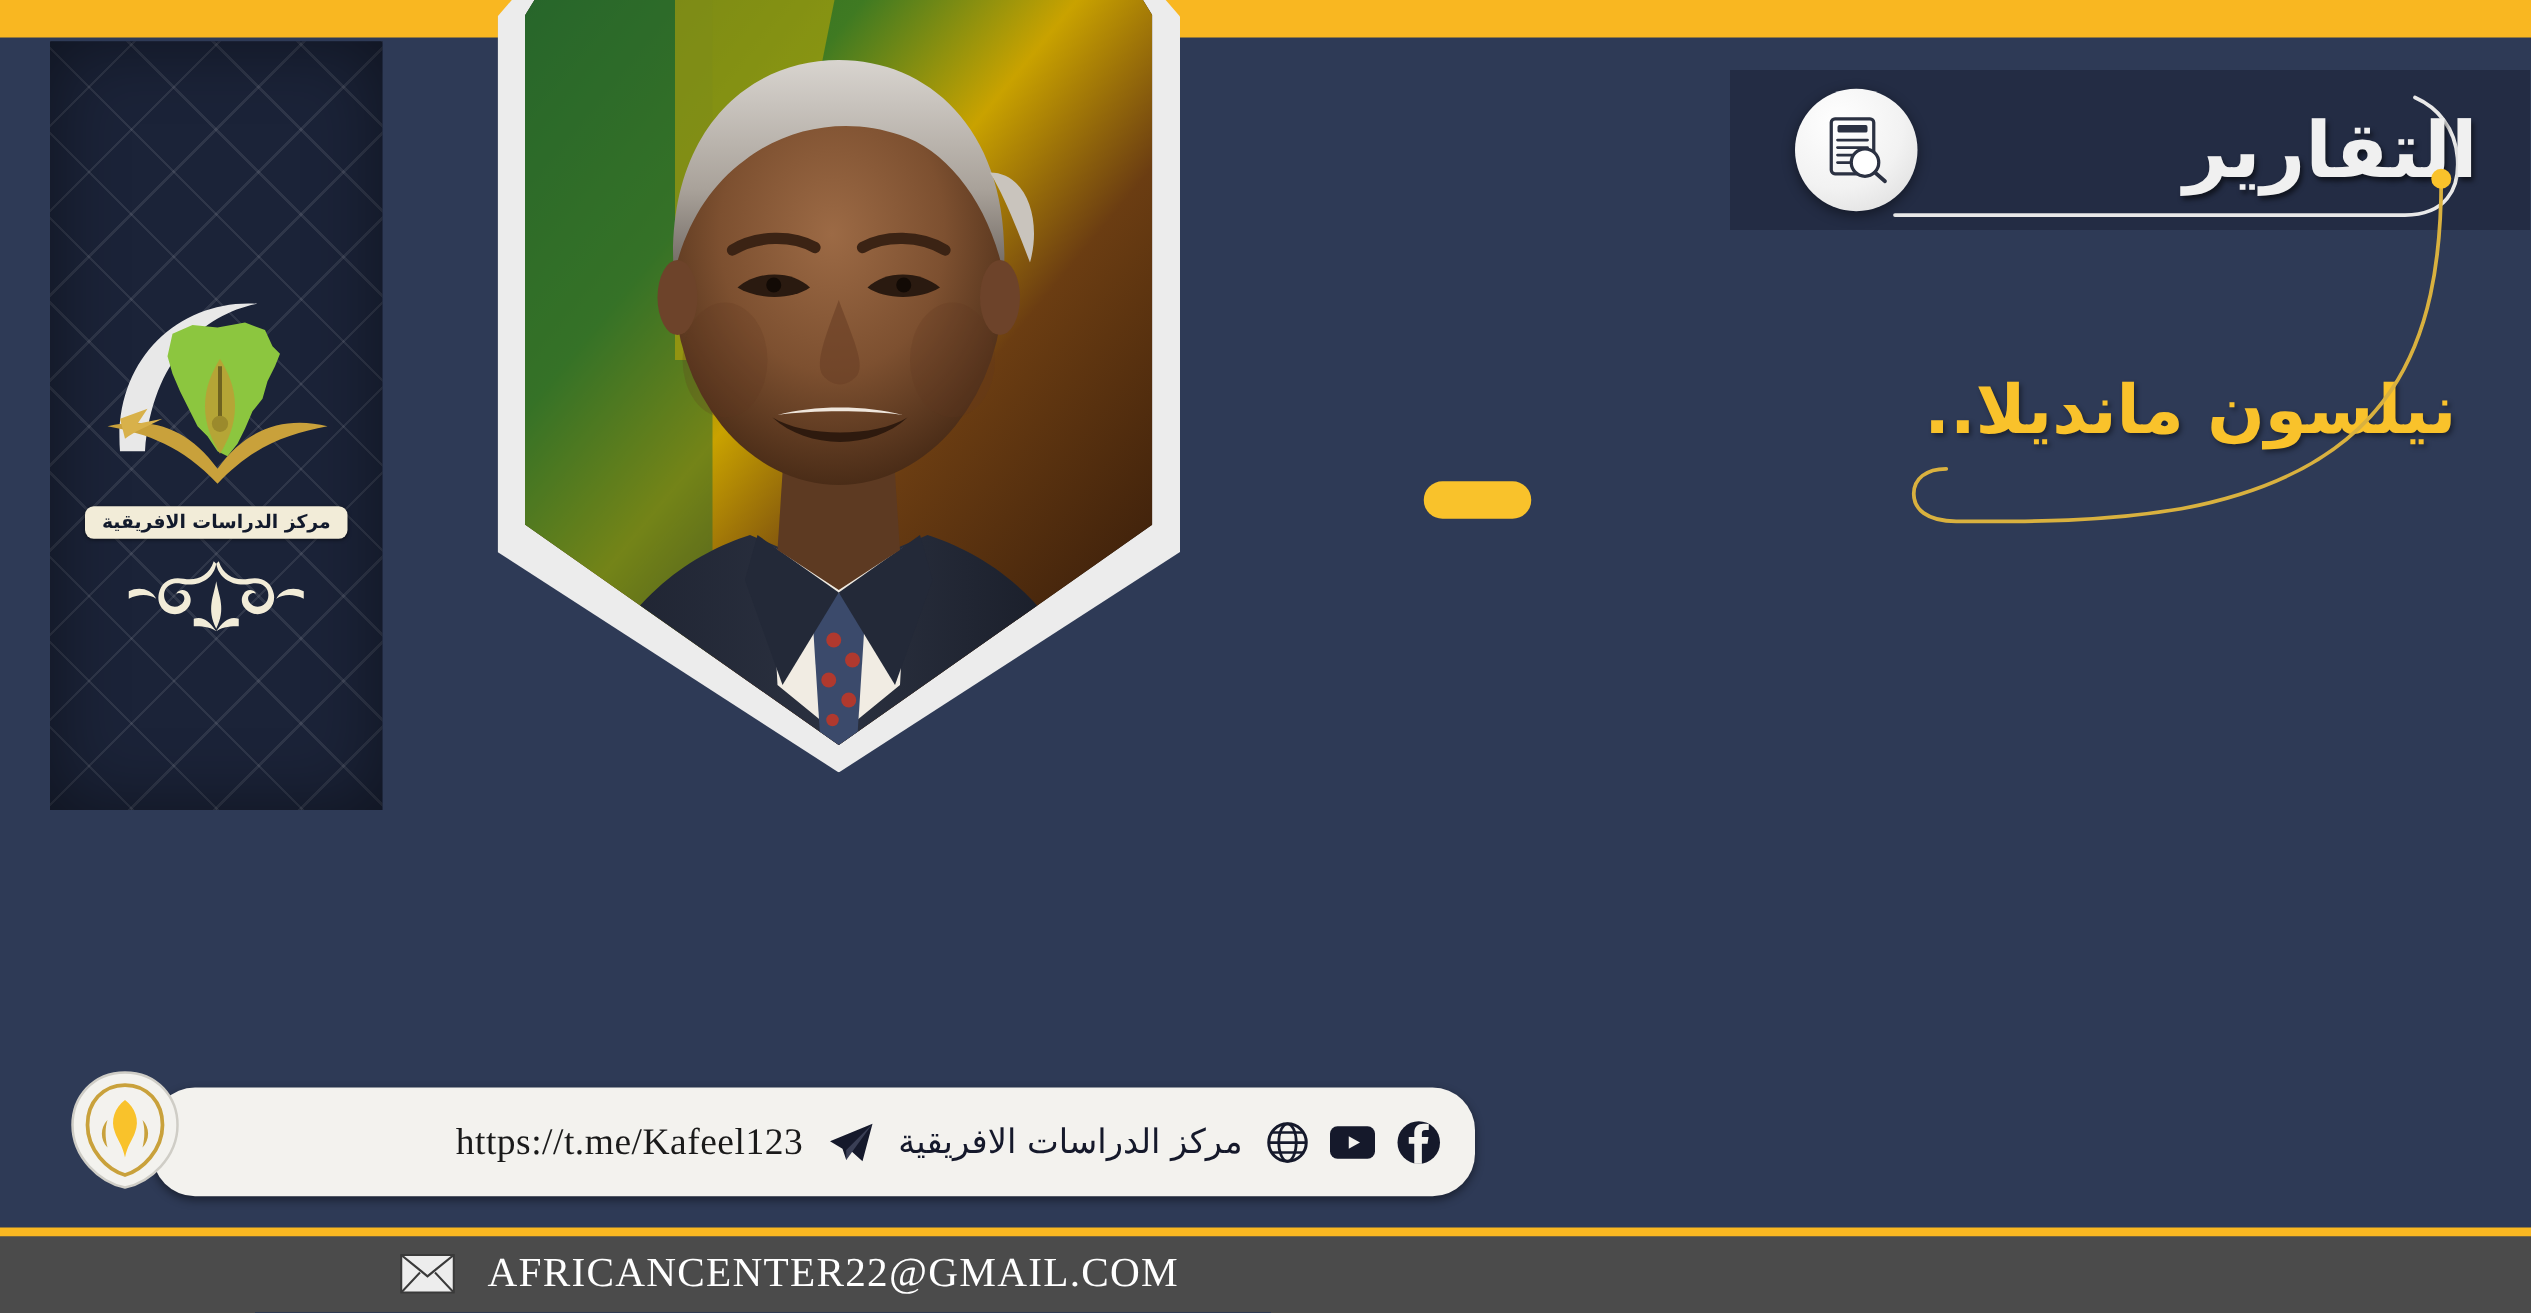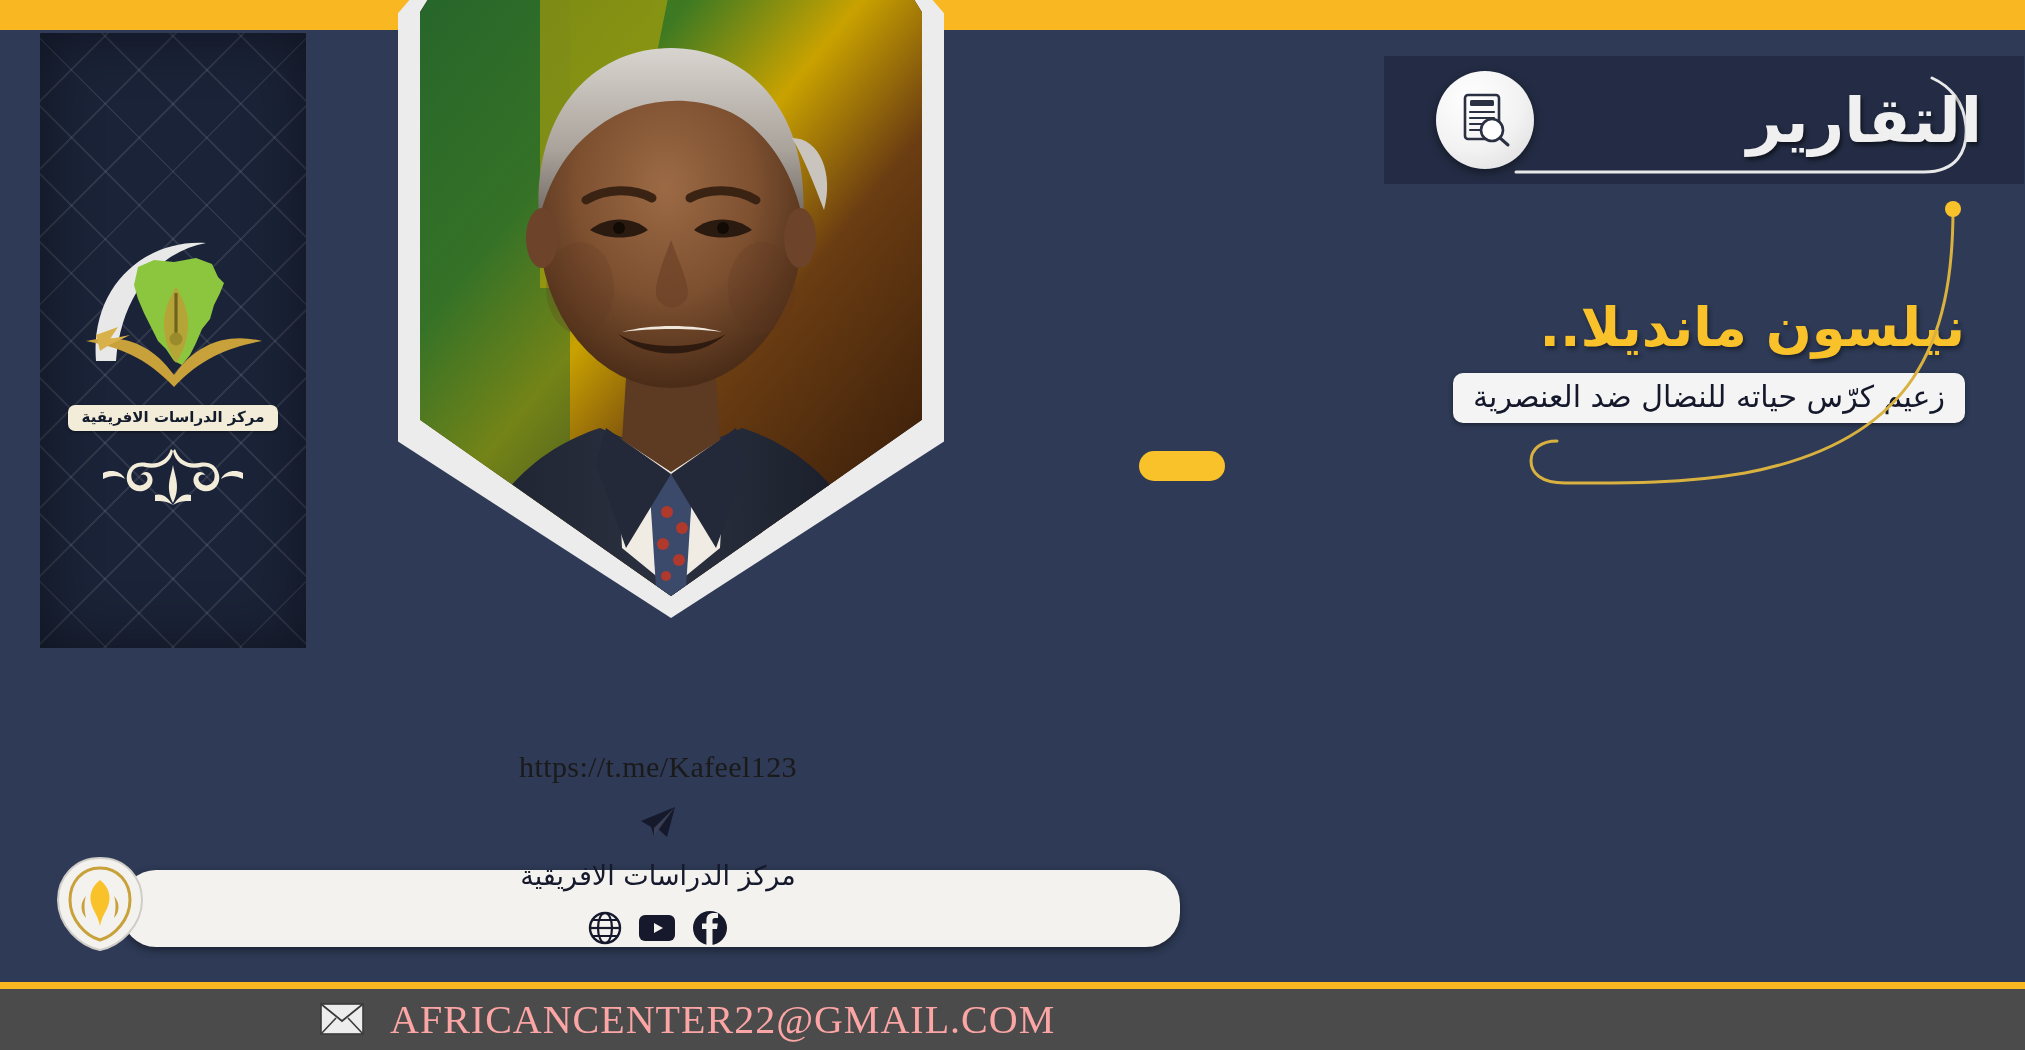--- a/index.html
+++ b/index.html
@@ -141,28 +141,27 @@
   .accent-bracket{ position:absolute; right:0; top:-250px; }
 
   
   .contact-wrap{
     position:absolute; left:50px; top:870px;
     width:1130px; height:68px;
     z-index:6;
   }
   .contact-bar{
     position:absolute; left:72px; top:0;
-    width:1058px; height:77px;
+    width:1058px; height:87px;
     background:#f3f2ee;
     border-radius:34px;
     display:flex; align-items:center; justify-content:flex-end;
     padding:0 26px 0 40px;
     gap:18px;
     box-shadow:0 3px 8px rgba(0,0,0,.45);
-    flex-direction:column;
   }
   .contact-url{
     color:#1a1a1a; font-size:30px;
     font-family:"Liberation Serif","DejaVu Serif",serif;
     letter-spacing:.4px;
   }
   .contact-ar{
     color:#15192b; font-size:27px; direction:rtl;
   }
   .contact-icons{ display:flex; align-items:center; gap:14px; }
@@ -179,21 +178,21 @@
     background:#4b4b4b;
     display:flex; align-items:center;
     padding-left:320px; gap:26px;
     z-index:6;
   }
   .email-band::before{
     content:""; position:absolute; left:0; top:-6px; width:2025px; height:7px;
     background:#f9b721;
   }
   .email-text{
-    color:#fca5a5; font-size:40px; letter-spacing:1px;
+    color:#ffffff; font-size:33px; letter-spacing:1px;
     font-family:"Liberation Serif","DejaVu Serif",serif;
   }
   .band-fill-left{
     position:absolute; left:0; top:950px; width:2025px; height:38px;
     background:#2e3a56;
   }
   .icon{ display:inline-flex; align-items:center; justify-content:center; }
 </style>
 </head>
 <body>
@@ -351,21 +350,20 @@
         <circle cx="33" cy="38" r="11" fill="#ffffff" stroke="#2b3142" stroke-width="2.6"></circle>
         <line x1="41" y1="46" x2="49" y2="53" stroke="#2b3142" stroke-width="3" stroke-linecap="round"></line>
       </svg>
     </div>
 
     <div class="badge-title">التقارير</div>
   </div>
 
   <div class="headline-wrap">
     <div class="headline">نيلسون مانديلا..</div>
-    <div class="sub-band">زعيم كرّس حياته للنضال ضد العنصرية</div>
 
     <div class="accent-row">
       <div class="accent-pill"></div>
       <svg class="accent-bracket" width="520" height="330" viewBox="0 0 520 330">
         <path d="M508 18 C508 150 470 250 300 282 C230 294 160 292 120 292
                  C96 292 86 282 86 270 C86 258 96 250 112 250" stroke="#d9b13f" stroke-width="3" fill="none" stroke-linecap="round"></path>
         <circle cx="508" cy="18" r="8" fill="#f9c22b"></circle>
       </svg>
     </div>
   </div>

